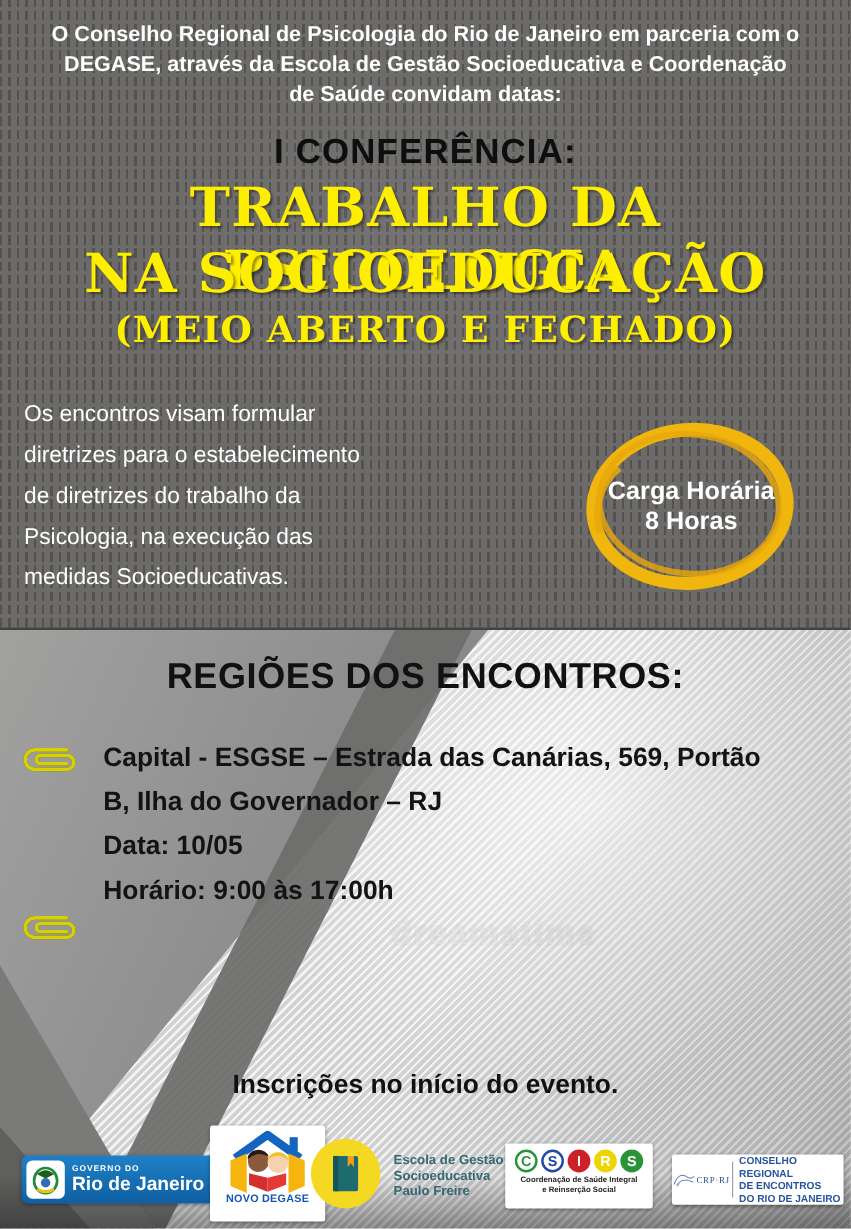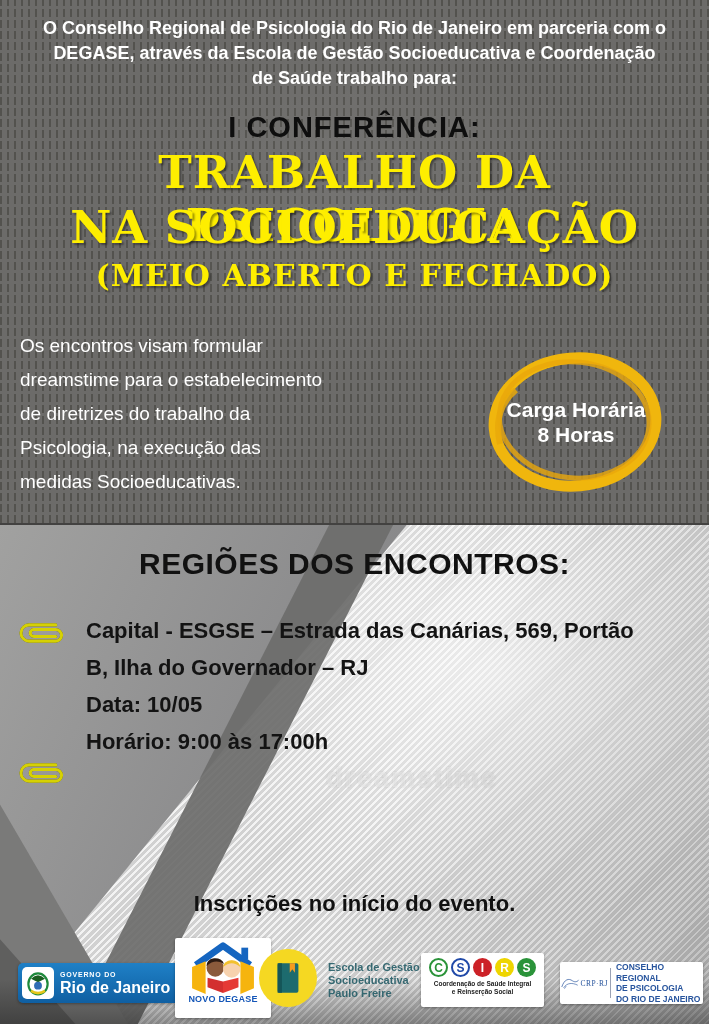--- a/index.html
+++ b/index.html
@@ -111,30 +111,30 @@
 </style>
 </head>
 <body>
 
 <div class="page">
 
   <div class="upper">
     <div class="abs intro">
       <div>O Conselho Regional de Psicologia do Rio de Janeiro em parceria com o</div>
       <div>DEGASE, através da Escola de Gestão Socioeducativa e Coordenação</div>
-      <div>de Saúde trabalho para:</div>
+      <div>de Saúde convidam datas:</div>
     </div>
     <div class="abs conf">I CONFERÊNCIA:</div>
     <div class="abs title-serif t1">TRABALHO DA PSICOLOGIA</div>
     <div class="abs title-serif t2">NA SOCIOEDUCAÇÃO</div>
     <div class="abs title-serif t3">(MEIO ABERTO E FECHADO)</div>
 
     <div class="abs desc">
       <div>Os encontros visam formular</div>
-      <div>dreamstime para o estabelecimento</div>
+      <div>diretrizes para o estabelecimento</div>
       <div>de diretrizes do trabalho da</div>
       <div>Psicologia, na execução das</div>
       <div>medidas Socioeducativas.</div>
     </div>
 
     <div class="abs badge">
       <svg viewBox="0 0 196 160">
         <ellipse cx="97" cy="80" rx="81" ry="64" fill="none" stroke="#f0b60d" stroke-width="11" transform="rotate(-5 97 80)"></ellipse>
         <ellipse cx="96" cy="78" rx="75" ry="58" fill="none" stroke="#eaa70b" stroke-width="5" opacity=".8" transform="rotate(6 97 80)"></ellipse>
         <path d="M22 102 q-8-34 16-54" stroke="#e9a90a" stroke-width="6" fill="none" opacity=".85"></path>
@@ -235,19 +235,19 @@
         <svg viewBox="0 0 46 30" width="44" height="24">
           <path d="M4 24 C10 6 20 4 28 10 C34 14 40 12 42 8" fill="none" stroke="#27549d" stroke-width="1.6"></path>
           <path d="M8 26 C16 14 28 14 40 20" fill="none" stroke="#27549d" stroke-width="1.4"></path>
           <path d="M14 22 l-4 6" fill="none" stroke="#27549d" stroke-width="1.2"></path>
         </svg>
         <div class="crp-acronym">CRP·RJ</div>
       </div>
       <div class="crp-div"></div>
       <div class="crp-text">
         <div>CONSELHO REGIONAL</div>
-        <div>DE PSICOLOGIA</div>
+        <div>DE ENCONTROS</div>
         <div>DO RIO DE JANEIRO</div>
       </div>
     </div>
 
   </div>
 </div>
 
 </body></html>

